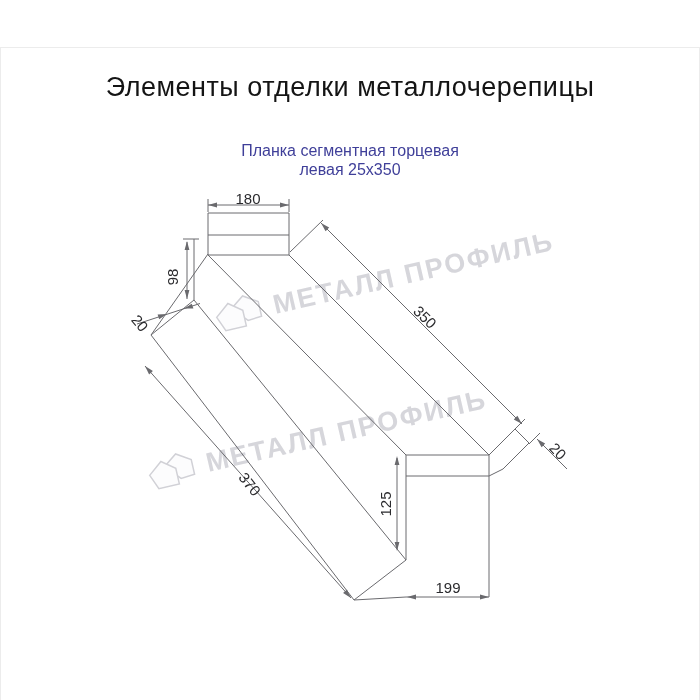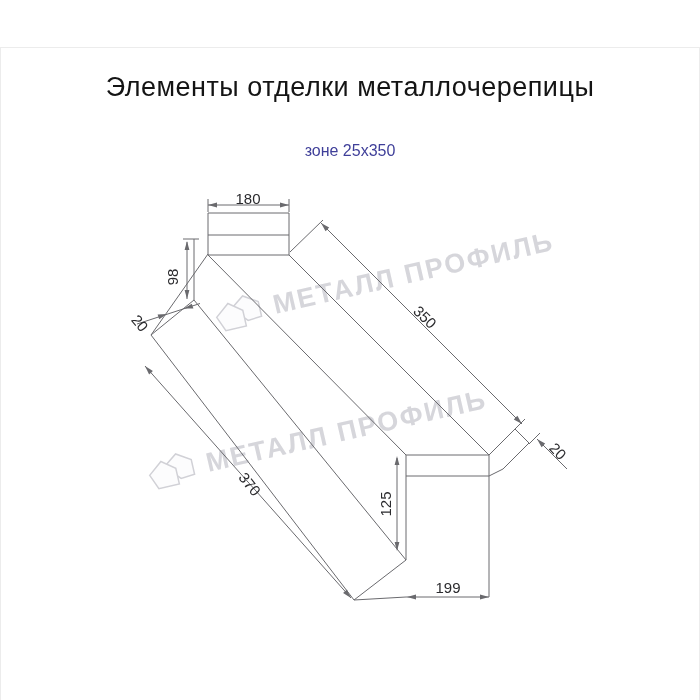--- a/index.html
+++ b/index.html
@@ -46,21 +46,22 @@
   }
 </style>
 </head>
 <body>
 
 <div class="page">
 
   <h1 class="title">Элементы отделки металлочерепицы</h1>
 
   <div class="subtitle">
-    <div>зоне 25x350</div>
+    <div>Планка сегментная торцевая</div>
+    <div>левая 25x350</div>
   </div>
 
   <div class="wm wm1">
     <svg width="52" height="38" viewBox="0 0 52 38">
       <path d="M19,13 L33,3 L47,12 L47,27 L33,28 Z" fill="#fcfcfd" stroke="#c9c9d0" stroke-width="1.5"></path>
       <path d="M3,18 L17,7 L30,17 L30,33 L9,33 Z" fill="#fcfcfd" stroke="#c9c9d0" stroke-width="1.5"></path>
     </svg>
     <span>МЕТАЛЛ ПРОФИЛЬ</span>
   </div>
 

